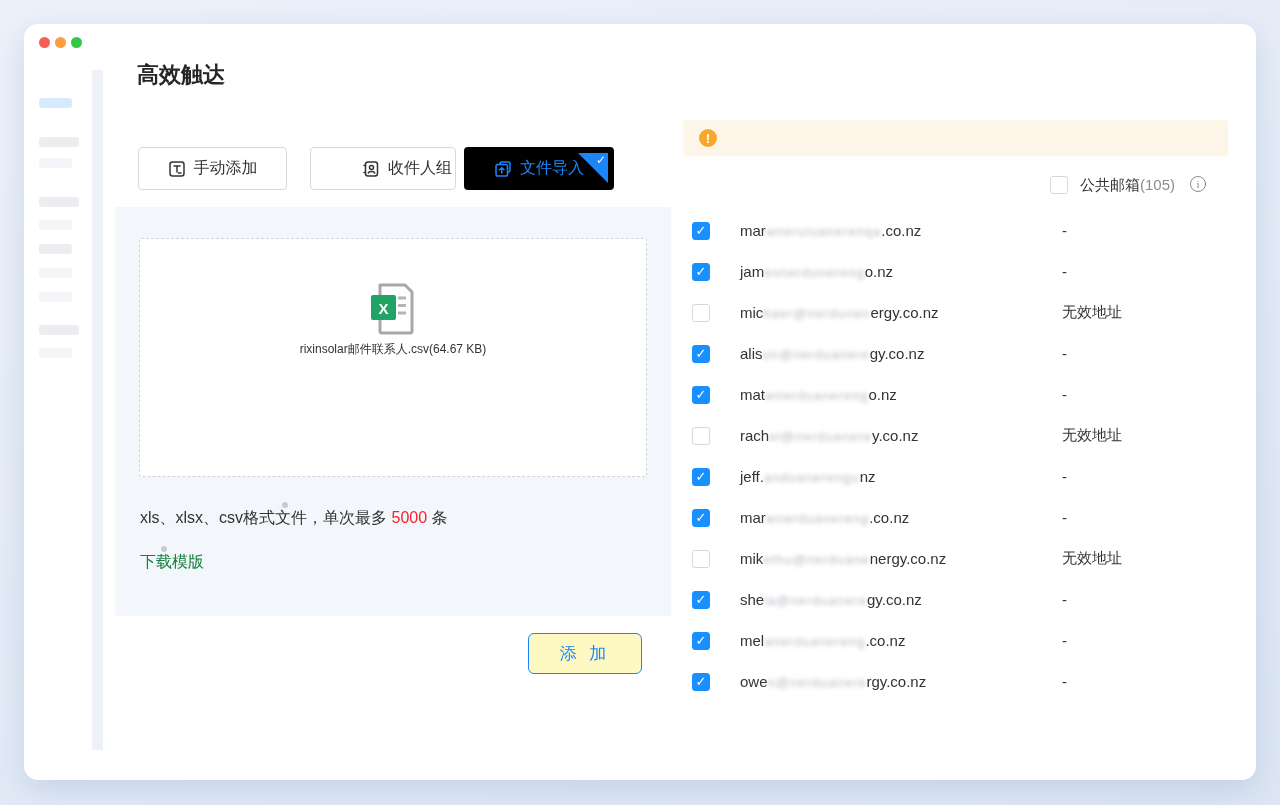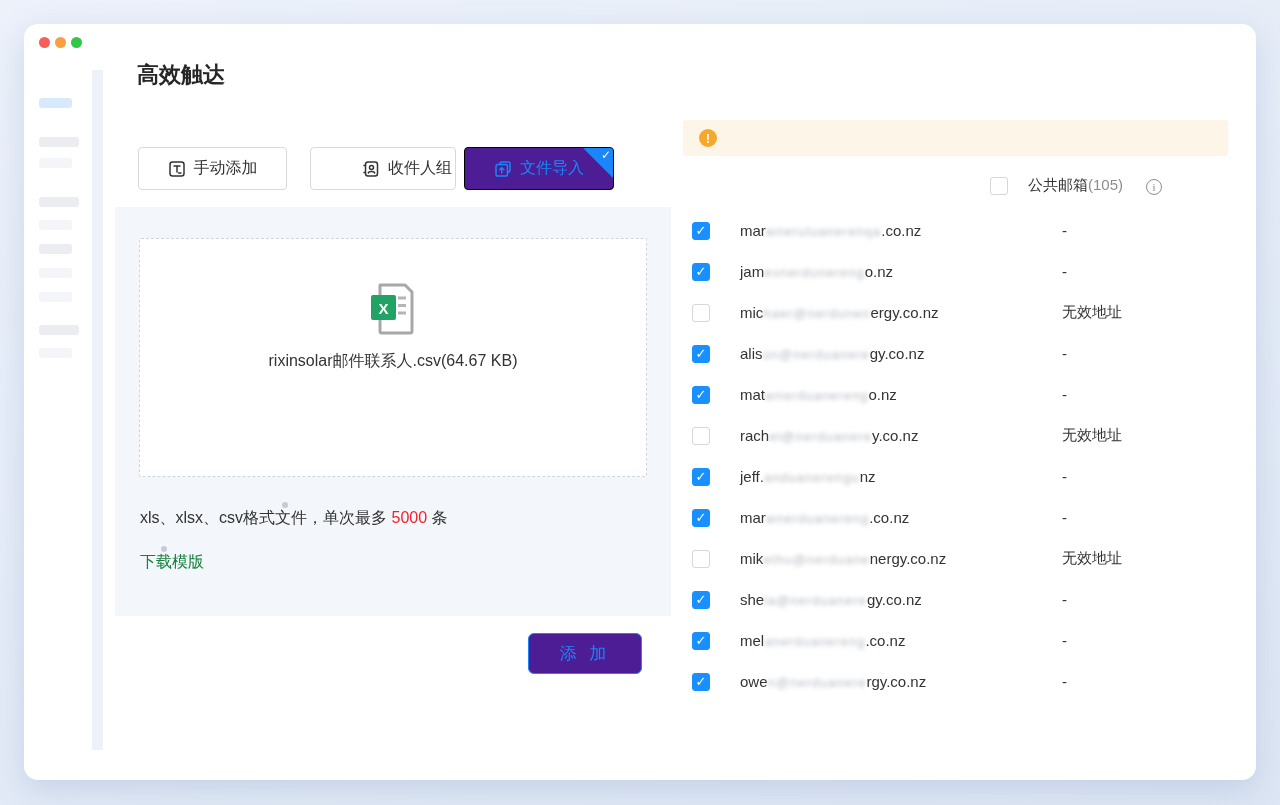--- a/index.html
+++ b/index.html
@@ -19,49 +19,49 @@
   .sbar.light{ background:#f4f5f8; }
   .v-divider { position:absolute; left:68px; top:46px; width:11px; height:680px; background:#eef1f7; }
 
   .page-title { position:absolute; left:113px; top:36px; font-size:22px; font-weight:bold; color:#262626; }
 
   
   .tab { position:absolute; top:115px; height:43px; background:#fff; border:1px solid #d9d9d9;
     border-radius:4px; display:flex; align-items:center; justify-content:center; gap:8px;
     font-size:16px; color:#333; cursor:pointer; overflow:hidden;margin-top:8px; }
   .tab svg { flex:0 0 auto; }
-  .tab.selected { background:#4c1d95; border:1px solid #000000; color:#1a86f9; }
+  .tab.selected { background:#000000; border:6px solid #000000; color:#1a86f9; }
   .corner { position:absolute; top:0; right:0; width:0; height:0;
     border-top:30px solid #1a86f9; border-left:30px solid transparent; }
   .corner-check { position:absolute; top:0px; right:2px; color:#fff; font-size:12px; font-weight:bold; }
 
   
   .upload-panel { position:absolute; left:91px; top:183px; width:556px; height:409px; background:#f3f6fa; }
   .dashed-box { position:absolute; left:24px; top:31px; width:508px; height:239px;
     background:#fff; border:1px dashed #cfd4dc; border-radius:2px; text-align:center; }
   .excel-wrap { margin-top:44px; display:inline-block; }
-  .file-name { margin-top:12px; font-size:16px; color:#333; }
+  .file-name { margin-top:2px; font-size:12px; color:#333; }
   .reselect { margin-top:22px; font-size:16px; color:#1a86f9; cursor:pointer; display:inline-block; width:100%; }
   .note { position:absolute; left:25px; display:flex; align-items:center; font-size:16px; color:#333;flex-direction:column; }
   .note .bullet { width:6px; height:6px; border-radius:50%; background:#c8ccd2; margin-right:17px; }
   .note .red { color:#f5222d; }
   .note .link { color:#15803d; cursor:pointer; }
-  .add-btn { position:absolute; left:504px; top:609px; width:114px; height:41px; background:#4c1d95;
+  .add-btn { position:absolute; left:504px; top:609px; width:114px; height:41px; background:#fef9c3;
     border:1px solid #1a86f9; border-radius:6px; color:#1a86f9; font-size:17px;
     display:flex; align-items:center; justify-content:center; letter-spacing:4px; cursor:pointer;
     font-family:"Liberation Sans","DejaVu Sans",sans-serif; }
 
   
   .alert { position:absolute; left:659px; top:96px; width:545px; height:36px; background:#fdf6e8;
     border-radius:3px; display:flex; align-items:center; padding-left:16px; font-size:15px; color:#333; }
   .warn-ic { width:18px; height:18px; border-radius:50%; background:#f7a72a; color:#fff;
     font-size:13px; font-weight:bold; display:flex; align-items:center; justify-content:center; margin-right:9px; }
   .alert .red { color:#f5222d; }
 
-  .public-row { position:absolute; left:966px; top:152px; display:flex; align-items:flex-end; gap:20px; }
+  .public-row { position:absolute; left:1026px; top:152px; display:flex; align-items:flex-start; gap:12px; }
   .public-row .lbl { font-size:15px; color:#333; white-space:nowrap; }
   .public-row .cnt { color:#8c8c8c; }
   .info-ic { width:16px; height:16px; border-radius:50%; border:1px solid #8c8c8c; color:#8c8c8c;
     font-size:11px; display:flex; align-items:center; justify-content:center;
     font-family:"Liberation Serif",serif; margin-left:3px; cursor:pointer; }
 
   .cb { width:18px; height:18px; border:1px solid #d4d7dd; border-radius:3px; background:#fff;
     display:flex; align-items:center; justify-content:center; cursor:pointer; flex:0 0 auto; }
   .cb.checked { background:#1890ff; border-color:#1890ff; }
   .cb .tick { color:#fff; font-size:13px; font-weight:bold; line-height:1; }

